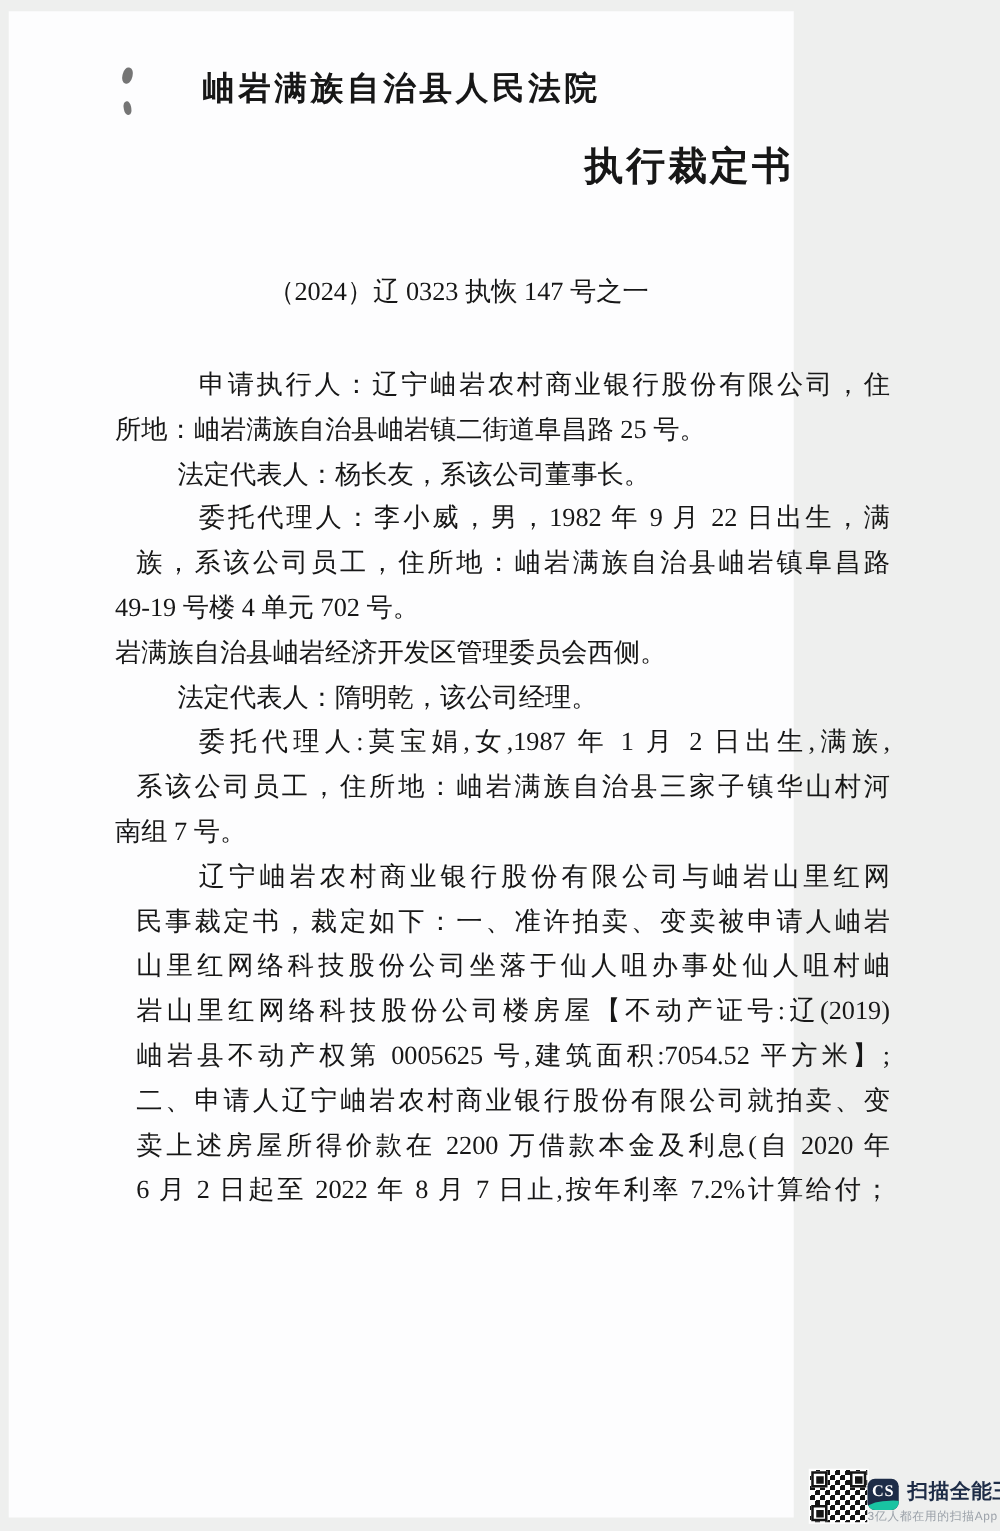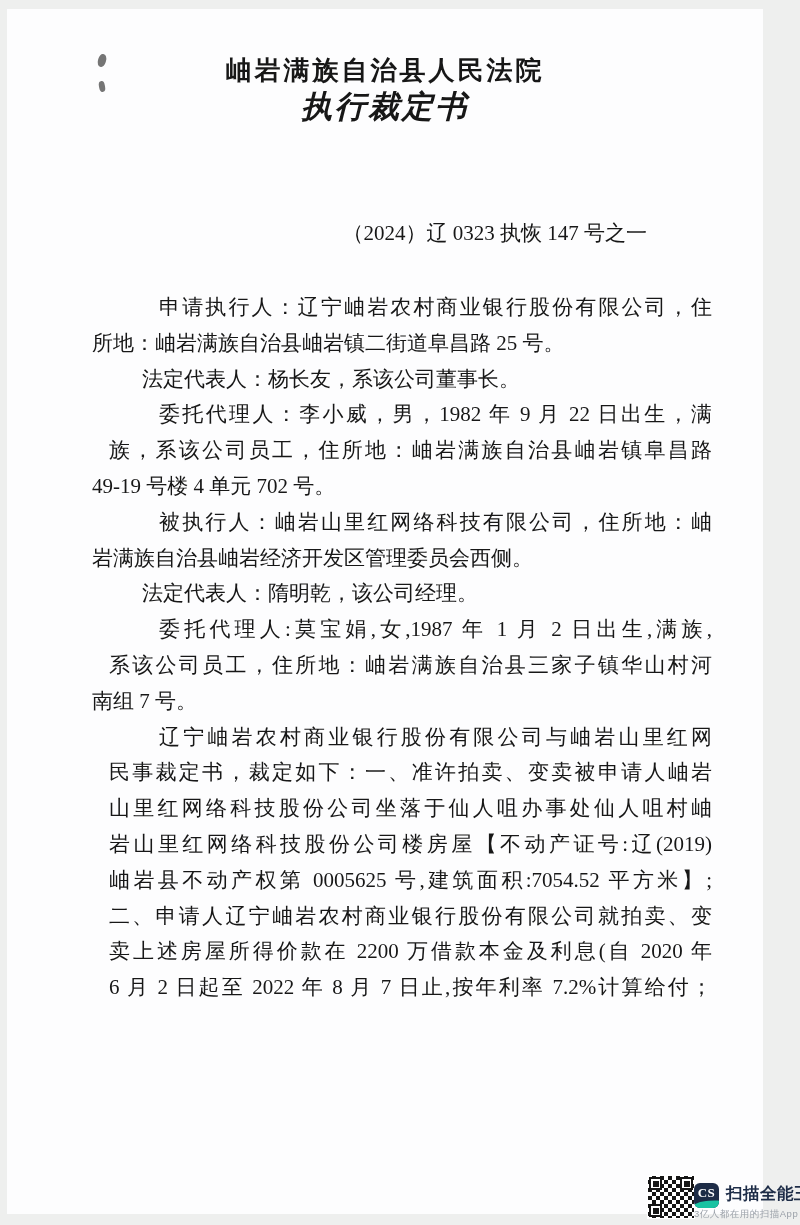--- a/index.html
+++ b/index.html
@@ -2,33 +2,32 @@
 <html style="--page_frame: #eeefee; --paper: #fdfdfe; --ink: #171717; --watermark_navy: #1d2c47; --watermark_teal: #19c3a2; --tagline_gray: #9ba1a9;"><head>
 <meta charset="utf-8">
 <style>
   html,body{margin:0;padding:0;}
   .canvas{
     position:relative;width:800px;height:1225px;overflow:hidden;
     background:var(--page_frame,#eeefee);
     font-family:"Liberation Serif","DejaVu Serif",serif;
   }
   .paper{
-    position:absolute;left:7px;top:9px;width:756px;height:1205px;
+    position:absolute;left:7px;top:9px;width:628px;height:1205px;
     background:var(--paper,#fefefe);
   }
   .court-title{
     position:absolute;top:49px;left:0;width:100%;text-align:center;
     font-size:26px;line-height:26px;font-weight:bold;letter-spacing:3px;
     color:var(--ink,#171717);
   }
   .doc-type{
-    position:absolute;top:82px;left:0;width:100%;text-align:center;
+    position:absolute;top:108px;left:0;width:100%;text-align:right;
     font-size:31px;line-height:31px;font-weight:bold;letter-spacing:2.5px;
     color:var(--ink,#171717);
-    font-style:italic;
   }
   .case-number{
     position:absolute;top:214px;right:116px;
     font-size:21px;line-height:21px;color:var(--ink,#171717);
   }
   .doc-body{
     position:absolute;left:85px;top:281px;width:620px;
     font-size:21px;color:var(--ink,#171717);
   }
   .line{
@@ -100,21 +99,20 @@
         </div>
         <div>
           <div class="line indent">法定代表人：杨长友，系该公司董事长。</div>
         </div>
         <div>
           <div class="line indent fill">委托代理人：李小威，男，1982 年 9 月 22 日出生，满</div>
           <div class="line fill">族，系该公司员工，住所地：岫岩满族自治县岫岩镇阜昌路</div>
           <div class="line">49-19 号楼 4 单元 702 号。</div>
         </div>
         <div>
-          <div class="line indent fill">被执行人：岫岩山里红网络科技有限公司，住所地：岫</div>
           <div class="line">岩满族自治县岫岩经济开发区管理委员会西侧。</div>
         </div>
         <div>
           <div class="line indent">法定代表人：隋明乾，该公司经理。</div>
         </div>
         <div>
           <div class="line indent fill">委托代理人:莫宝娟,女,1987 年 1 月 2 日出生,满族,</div>
           <div class="line fill">系该公司员工，住所地：岫岩满族自治县三家子镇华山村河</div>
           <div class="line">南组 7 号。</div>
         </div>

